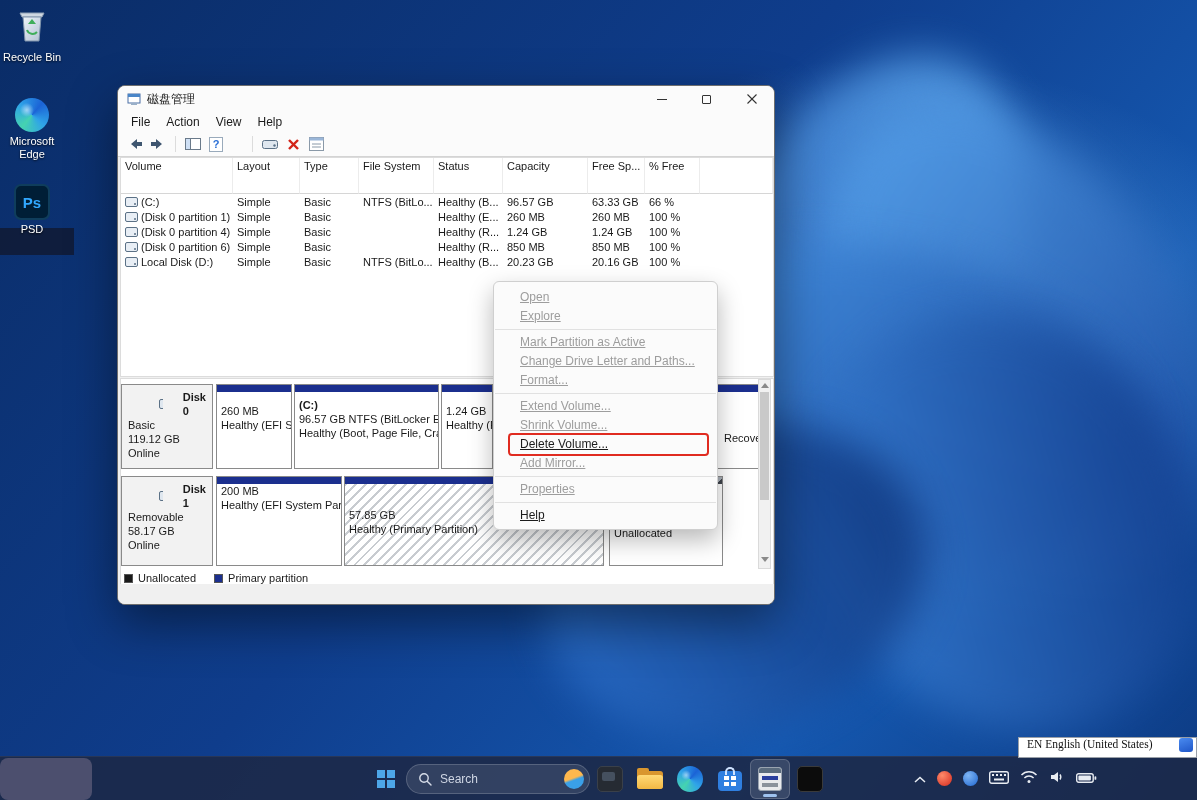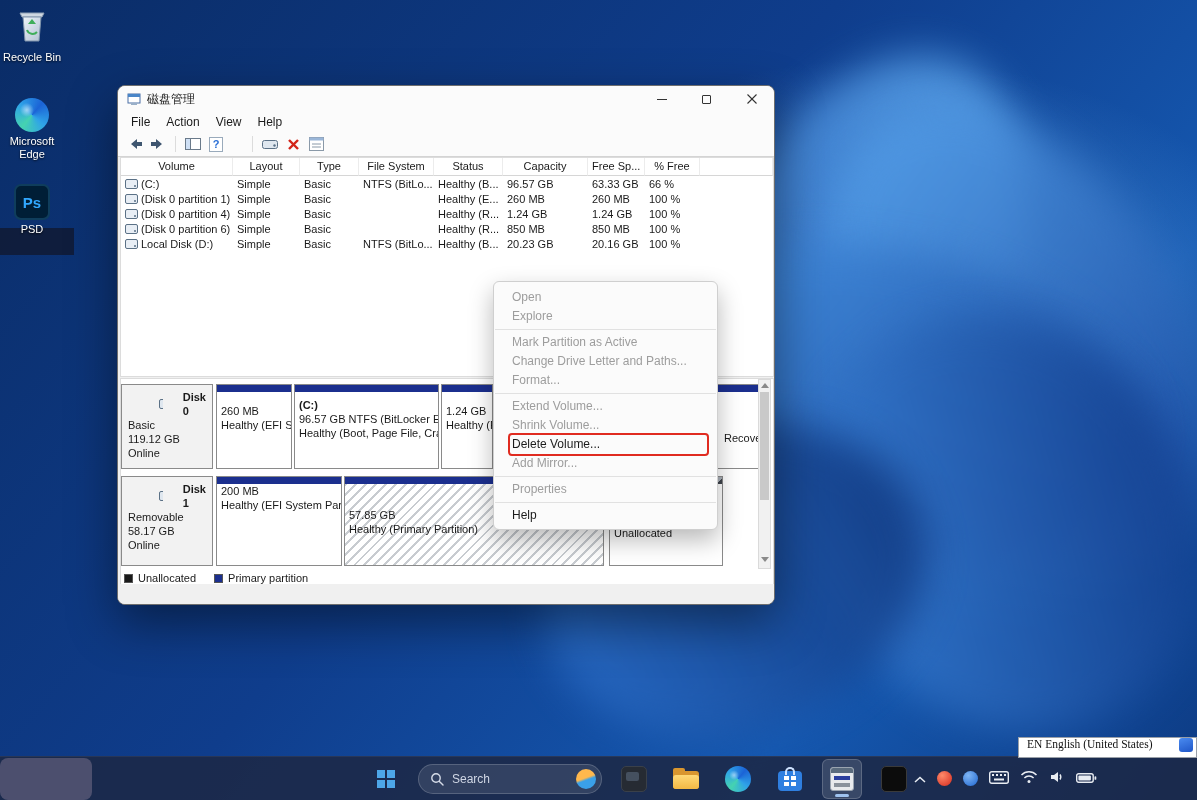--- a/index.html
+++ b/index.html
@@ -40,21 +40,21 @@
   .menu-item { padding:2px 8px; font-size:12px; }
   .toolbar { height:25px; background:#fbfbfb; border-bottom:1px solid #d4d4d4; display:flex; align-items:center; padding-left:8px; gap:5px; }
   .tbtn { width:18px; height:18px; display:flex; align-items:center; justify-content:center; }
   .tsep { width:1px; height:16px; background:#dcdcdc; margin:0 3px; }
   .help-box { width:14px; height:15px; background:#fff; border:1px solid #9ab; color:#2a6fd6; font-weight:bold; font-size:11px;
     display:flex; align-items:center; justify-content:center; }
 
   
   .volume-pane { position:absolute; left:2px; top:71px; width:654px; height:220px; background:#fff; border:1px solid #dcdcdc; }
   .vhead, .vrow { display:grid; grid-template-columns:112px 67px 59px 75px 69px 85px 57px 55px 1fr; }
-  .vhead { height:18px;text-align:center; }
+  .vhead { height:36px; }
   .hcell { font-size:11px; padding:2px 4px; border-right:1px solid #ececec; border-bottom:1px solid #d6d6d6; white-space:nowrap; overflow:hidden; }
   .vrow { height:15px; align-items:center; }
   .vcell { font-size:11px; padding-left:4px; white-space:nowrap; overflow:hidden; }
   .vname { display:flex; align-items:center; gap:3px; }
 
   
   .graph-pane { position:absolute; left:2px; top:292px; width:654px; height:208px; background:#fff; border:1px solid #dcdcdc; }
   .disk-row { position:absolute; left:3px; width:652px; }
   .disk-label { position:absolute; left:0; top:0; width:92px; height:100%; background:#f2f2f2; border:1px solid #8a8a8a; padding:5px 6px; font-size:11px; line-height:14px; }
   .disk-label b { display:flex; align-items:center; gap:20px; font-size:11px;margin-left:31px; }
@@ -70,34 +70,34 @@
   .vscroll { position:absolute; right:3px; top:293px; width:13px; height:190px; background:#f1f1f1; border:1px solid #dadada; }
   .sarrow { width:0; height:0; margin:3px auto; border-left:4px solid transparent; border-right:4px solid transparent; }
   .sarrow.up { border-bottom:5px solid #8a8a8a; }
   .sarrow.down { border-top:5px solid #8a8a8a; position:absolute; bottom:3px; left:2px; }
   .sthumb { position:absolute; left:1px; top:12px; width:9px; height:108px; background:#c9c9c9; }
   .win-bottom { position:absolute; left:0; right:0; bottom:0; height:20px; background:#f0f0f0; }
 
   
   .cmenu { position:absolute; left:493px; top:281px; width:225px; height:249px; background:#fbfbfb;
     border:1px solid #cfcfcf; border-radius:6px; box-shadow:0 10px 24px rgba(0,0,0,.28); padding-top:6px; z-index:50; }
-  .citem { position:relative; height:19px; line-height:19px; padding-left:18px; font-size:12px; color:#1c1c1c; white-space:nowrap; }
+  .citem { position:relative; height:19px; line-height:19px; padding-left:26px; font-size:12px; color:#1c1c1c; white-space:nowrap;text-decoration:underline; }
   .citem.disabled { color:#9d9d9d; }
   .csep { height:1px; background:#e1e1e1; margin:3px 1px; }
   .annot { position:absolute; left:14px; right:8px; top:-2px; bottom:-2px; border:2px solid #e02b20; border-radius:4px; pointer-events:none; }
 
   
   .langbar { position:absolute; left:1018px; top:737px; width:179px; height:21px; background:#fff; border:1px solid #9aa0a8;
     display:flex; padding:0 3px 0 8px; font-family:"Liberation Serif", serif; font-size:11.5px; color:#111; z-index:60; }
   .langbar .lb-ico { margin-left:auto; width:14px; height:14px; border-radius:3px; background:linear-gradient(160deg,#4a8bf0,#1f56c8); }
 
   
   .taskbar { position:absolute; left:0; bottom:0; width:1197px; height:44px; background:rgba(28,40,70,.88);
     border-top:1px solid rgba(255,255,255,.06); z-index:40; }
-  .tb-center { position:absolute; left:366px; top:0; height:100%; display:flex; align-items:center; gap:12px; }
+  .tb-center { position:absolute; left:366px; top:0; height:100%; display:flex; align-items:center; gap:0; }
   .tb-btn { width:40px; height:40px; border-radius:6px; display:flex; align-items:center; justify-content:center; position:relative; }
   .tb-btn.active { background:rgba(255,255,255,.13); border:1px solid rgba(255,255,255,.18); }
   .run-dot { position:absolute; bottom:1px; left:50%; transform:translateX(-50%); width:14px; height:3px; border-radius:2px; background:#9fc3ef; }
   .winlogo { width:18px; height:18px; display:grid; grid-template-columns:8px 8px; grid-template-rows:8px 8px; gap:2px; }
   .winlogo div { background:#4da6e8; }
   .searchpill { width:184px; height:30px; border-radius:15px; background:rgba(255,255,255,.10); border:1px solid rgba(255,255,255,.18);
     display:flex; align-items:center; padding:0 5px 0 11px; gap:8px; }
   .searchpill span { font-size:12px; color:#cfd6e4; }
   .bing { margin-left:auto; width:20px; height:20px; border-radius:50%; background:linear-gradient(160deg,#ffb84d 0 45%,#3aa0e8 55%); }
   .app-dark { width:26px; height:26px; border-radius:5px; background:#262b33; border:1px solid #3a4049; position:relative; }

